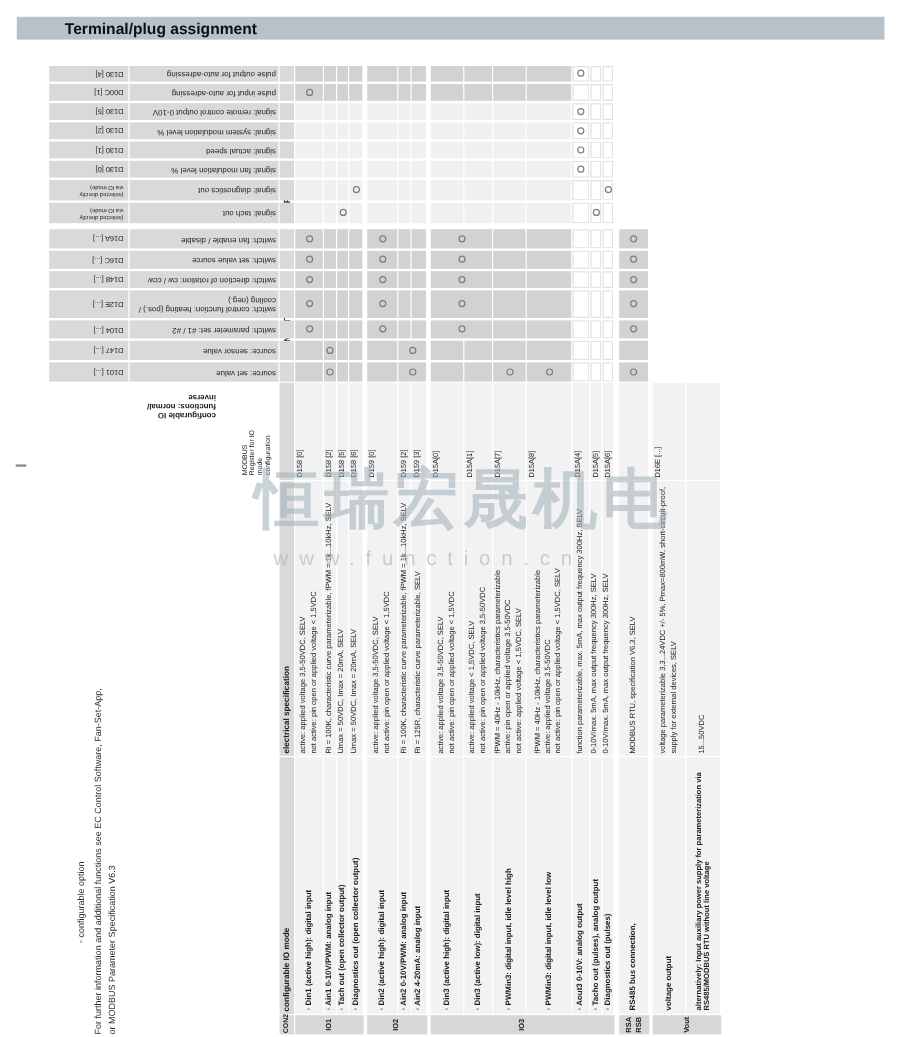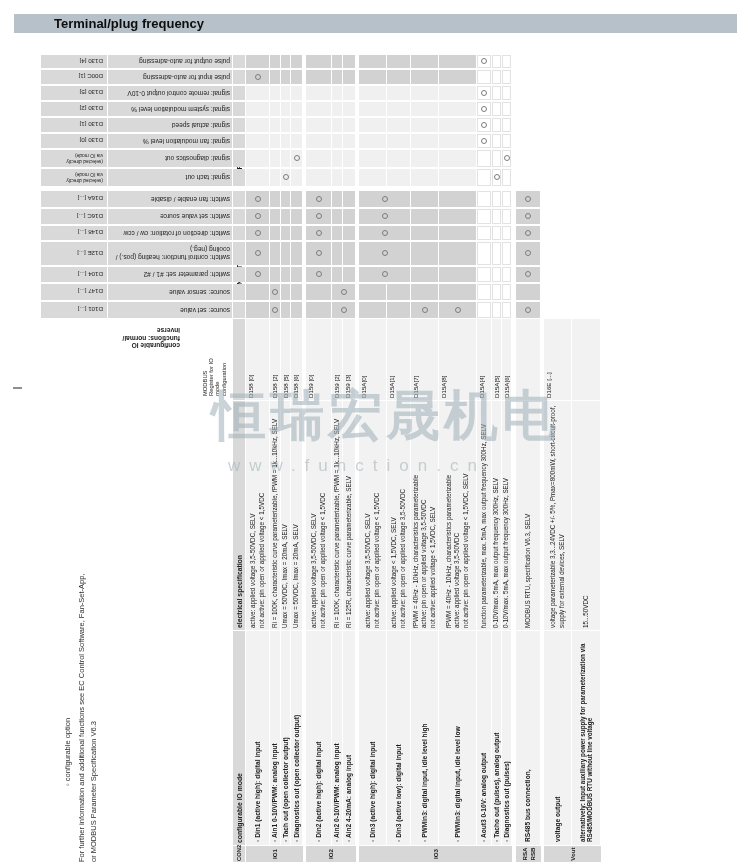--- a/index.html
+++ b/index.html
@@ -33,21 +33,21 @@
   #modbushdr{font-size:5.8px;line-height:6.2px;color:#222;}
   #iofnhdr .ln{font-weight:bold;font-size:6.6px;line-height:7.2px;white-space:nowrap;}
   #wm-cjk{left:212px;top:380px;font-size:54px;letter-spacing:4px;color:#9fb0b8;opacity:0.55;font-weight:bold;pointer-events:none;white-space:nowrap;}
   #wm-url{left:228px;top:456px;font-size:17px;letter-spacing:9px;color:#a6b4bb;opacity:0.6;pointer-events:none;white-space:nowrap;}
   #foldmark{left:13px;top:387px;width:9px;height:2px;background:#8f8f8f;}
 </style>
 </head>
 <body>
 
 <div id="titlebar" class="abs">
-  <span class="t">Terminal/plug frequency</span>
+  <span class="t">Terminal/plug assignment</span>
 </div>
 
 <div id="rot" class="abs">
 
   <div class="abs fnote" style="left:78px;top:63px;">◦ configurable option</div>
   <div class="abs fnote" style="left:2px;top:77px;">For further information and additional functions see EC Control Software, Fan-Set-App,</div>
   <div class="abs fnote" style="left:2px;top:89px;">or MODBUS Parameter Specification V6.3</div>
 
   <div id="iofnhdr" class="vw" style="left:506px;top:41px;width:40px;height:191px;">
     <div class="vt" style="width:191px;height:40px;transform:rotate(-90deg) translateX(-191px);padding-left:52px;box-sizing:border-box;">

